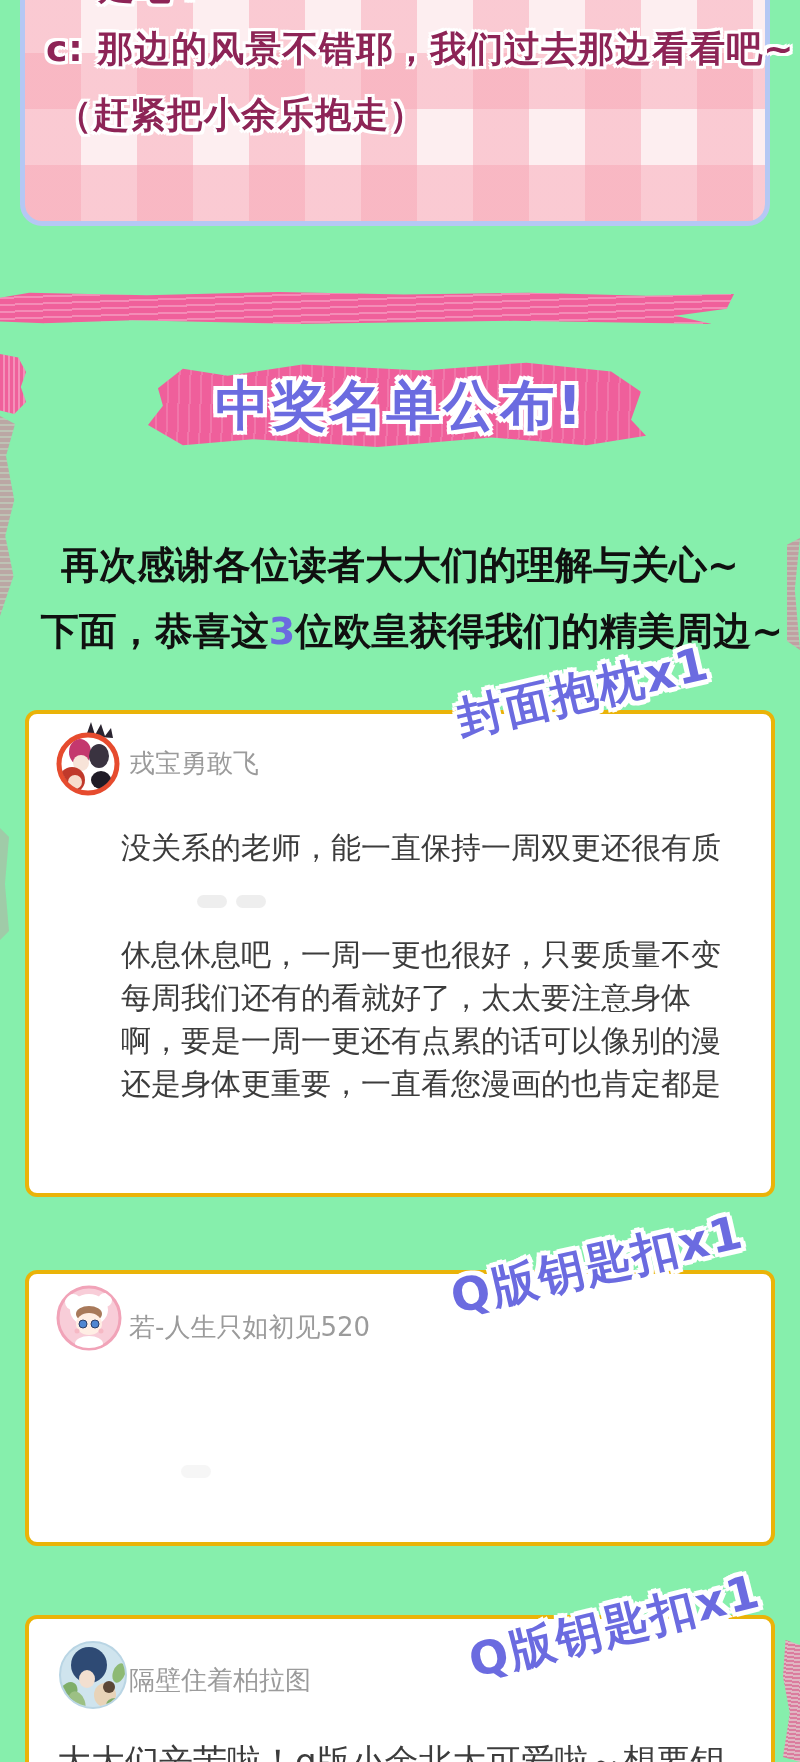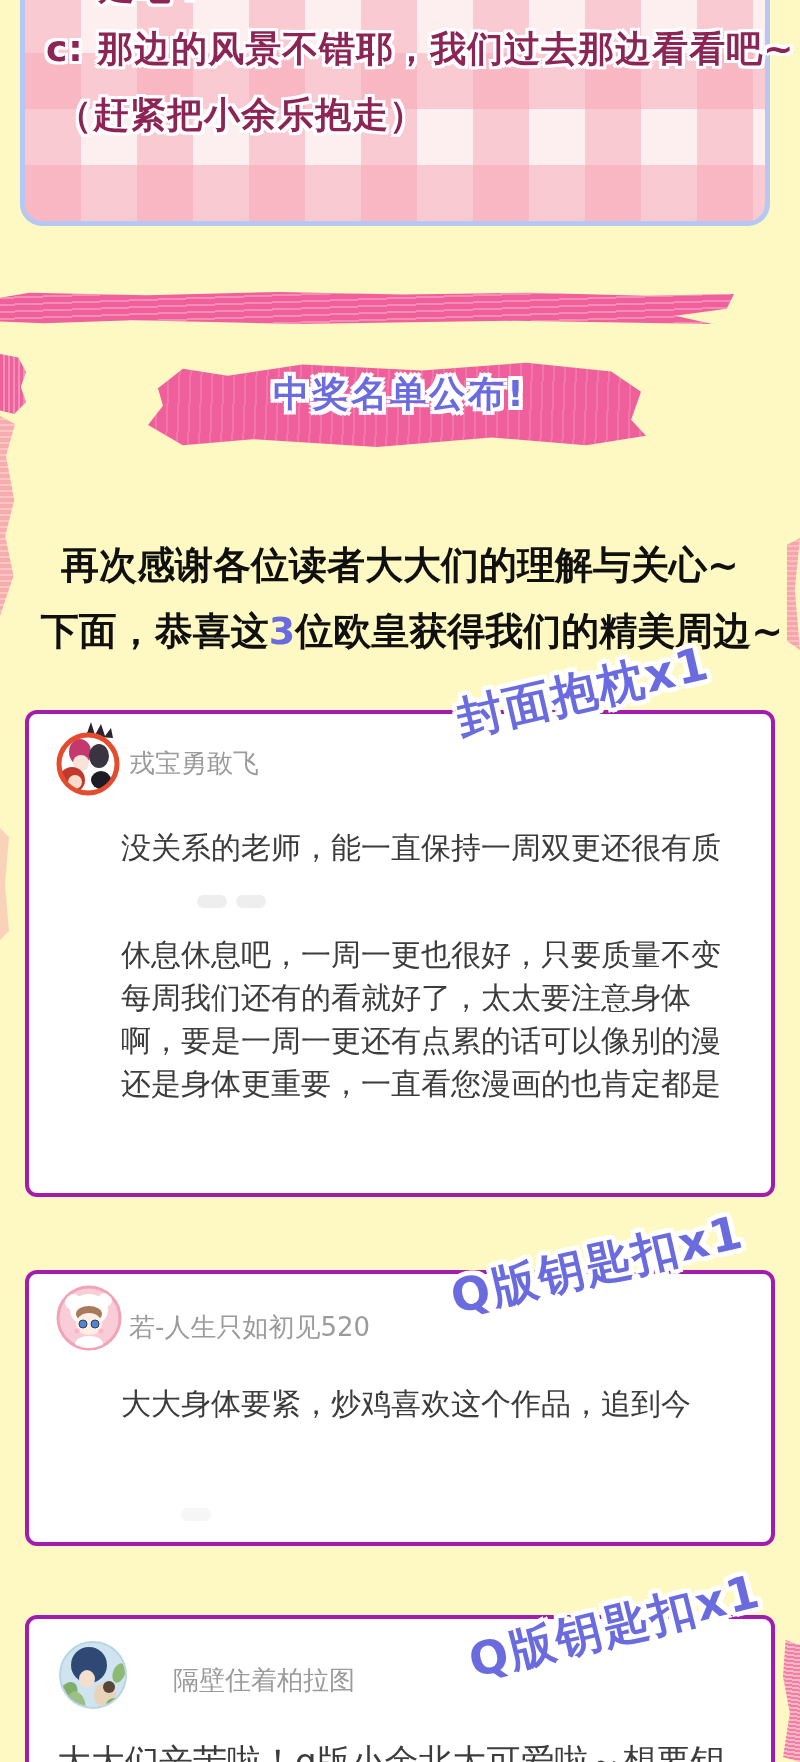--- a/index.html
+++ b/index.html
@@ -1,18 +1,18 @@
 <!DOCTYPE html>
 <html><head>
 <meta charset="utf-8">
 <style>
   html,body{margin:0;padding:0;background:#ffffff;}
   .page{
     position:relative;width:800px;height:1762px;margin:0 auto;
-    background:#fef9c3;overflow:hidden;
+    background:#86efac;overflow:hidden;
     font-family:"DejaVu Sans",sans-serif;
   }
   
   .dialog-box{
     position:absolute;left:20px;top:-72px;width:750px;height:298px;
     border:5px solid #b5c8f4;border-radius:22px;
     background-color:#fdeef0;
     background-image:
       repeating-linear-gradient(90deg, rgba(247,166,181,.50) 0 56px, rgba(255,255,255,0) 56px 112px),
       repeating-linear-gradient(0deg,  rgba(247,166,181,.50) 0 56px, rgba(255,255,255,0) 56px 112px);
@@ -53,34 +53,34 @@
   }
   
   .banner-brush{
     position:absolute;left:148px;top:360px;width:498px;height:88px;
     background:#ef5f9b;
     clip-path:polygon(2% 32%,7% 10%,16% 18%,31% 5%,55% 12%,76% 3%,93% 13%,99% 36%,97% 68%,100% 86%,88% 97%,69% 88%,46% 99%,21% 90%,7% 97%,0 74%,3% 52%);
     background-image:repeating-linear-gradient(92deg, rgba(255,255,255,0) 0 9px, rgba(255,255,255,.15) 9px 11px);
   }
   .banner-title{
     position:absolute;left:0;top:370px;width:800px;text-align:center;
-    font-size:36px;font-weight:bold;color:#6b6be0;letter-spacing:3px;white-space:nowrap;
+    font-size:54px;font-weight:bold;color:#6b6be0;letter-spacing:3px;white-space:nowrap;
     text-shadow:-4px -4px 0 #fff,4px -4px 0 #fff,-4px 4px 0 #fff,4px 4px 0 #fff,
                 -4px 0 0 #fff,4px 0 0 #fff,0 -4px 0 #fff,0 4px 0 #fff;
   }
   
   .headline{
     position:absolute;left:0;width:800px;text-align:center;
     font-size:38px;font-weight:bold;color:#101010;letter-spacing:0;white-space:nowrap;
   }
   .headline .hl{color:#6b6be0;}
   
   .card{
     position:absolute;left:25px;width:750px;background:#ffffff;
-    border:4px solid #a21caf;border-radius:12px;box-sizing:border-box;
+    border:4px solid #eab308;border-radius:12px;box-sizing:border-box;
   }
   .avatar{position:absolute;}
   .uname{
     position:absolute;left:100px;font-size:26px;color:#9b9b9b;white-space:nowrap;
   }
   .cmt{position:absolute;font-size:30px;line-height:43px;color:#3c3c3c;white-space:nowrap;}
   .cmt .row{height:43px;}
   .emoji-row{height:64px;display:flex;align-items:center;}
   .faded-emoji{width:30px;height:13px;border-radius:7px;background:#cfcfcf;opacity:.35;margin-right:9px;}
   .gap-spacer{display:inline-block;width:64px;vertical-align:middle;text-align:center;}
@@ -162,21 +162,20 @@
         <ellipse cx="34" cy="40" rx="13" ry="11" fill="#ffeee4"></ellipse>
         <circle cx="28" cy="40" r="4" fill="#4f86d2" stroke="#2c3e66" stroke-width="1"></circle>
         <circle cx="40" cy="40" r="4" fill="#4f86d2" stroke="#2c3e66" stroke-width="1"></circle>
         <circle cx="22" cy="47" r="2.5" fill="#f6b8c4"></circle>
         <circle cx="46" cy="47" r="2.5" fill="#f6b8c4"></circle>
         <ellipse cx="34" cy="60" rx="14" ry="8" fill="#ffffff"></ellipse>
       </g>
     </svg>
     <div class="uname" style="top:36px;">若-人生只如初见520</div>
     <div class="cmt" style="left:92px;top:108px;">
-      <div class="row">大大身体要紧，炒鸡喜欢这个作品，追到今</div>
       <div class="emoji-row"></div>
       <div class="row"><span class="faded-emoji" style="display:inline-block;margin-left:60px;opacity:.18;"></span></div>
     </div>
   </div>
   <div class="prize" style="left:452px;top:1268px;transform:rotate(-13deg);">Q版钥匙扣x1</div>
 
   <div class="card" style="top:1615px;height:220px;">
     <svg class="avatar" style="left:26px;top:18px;" width="76" height="76" viewBox="0 0 76 76">
       <circle cx="38" cy="38" r="33" fill="#cfe4ee" stroke="#b9d5e4" stroke-width="2"></circle>
       <clipPath id="a3c">
@@ -186,20 +185,20 @@
         <ellipse cx="34" cy="28" rx="18" ry="18" fill="#2e4a74"></ellipse>
         <ellipse cx="32" cy="42" rx="8" ry="9" fill="#f2dfd0"></ellipse>
         <ellipse cx="50" cy="58" rx="11" ry="12" fill="#e8d3b8"></ellipse>
         <circle cx="54" cy="50" r="6" fill="#5a4636"></circle>
         <ellipse cx="12" cy="58" rx="9" ry="14" fill="#7fae6a" transform="rotate(30 12 58)"></ellipse>
         <ellipse cx="22" cy="66" rx="8" ry="12" fill="#9cc084" transform="rotate(-20 22 66)"></ellipse>
         <ellipse cx="64" cy="36" rx="6" ry="10" fill="#8db974" transform="rotate(20 64 36)"></ellipse>
         <ellipse cx="60" cy="68" rx="9" ry="7" fill="#7fae6a"></ellipse>
       </g>
     </svg>
-    <div class="uname" style="top:44px;margin-left:44px;">隔壁住着柏拉图</div>
+    <div class="uname" style="top:44px;">隔壁住着柏拉图</div>
     <div class="cmt" style="left:28px;top:118px;font-size:34px;line-height:48px;">
       <div>大大们辛苦啦！q版小余北太可爱啦～想要钥</div>
     </div>
   </div>
   <div class="prize" style="left:470px;top:1632px;transform:rotate(-14deg);">Q版钥匙扣x1</div>
 
 </div>
 
 </body></html>

